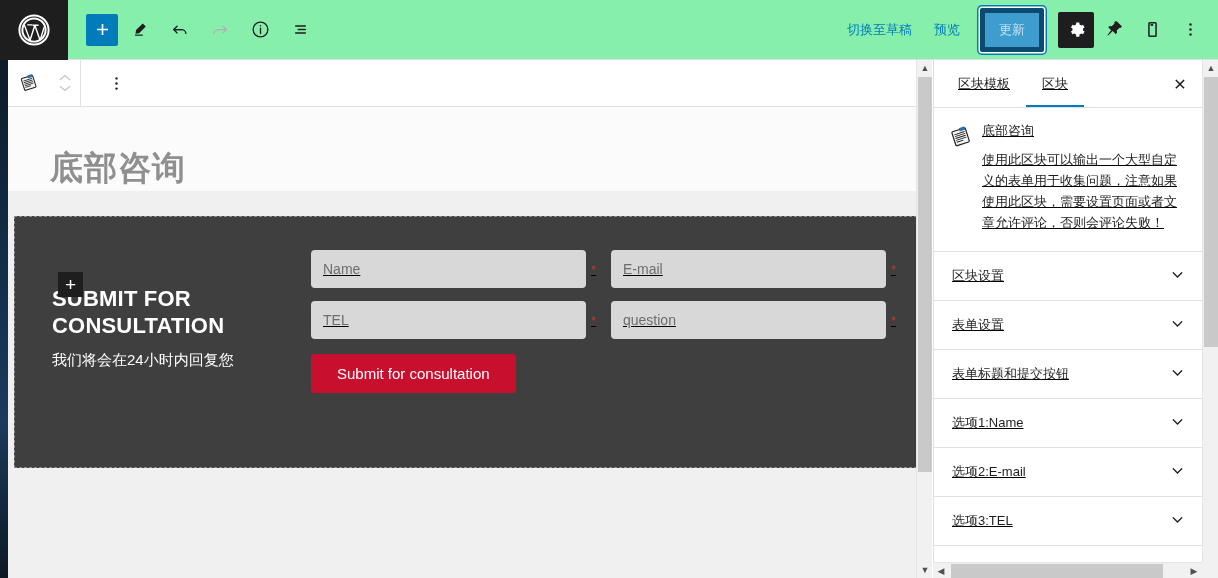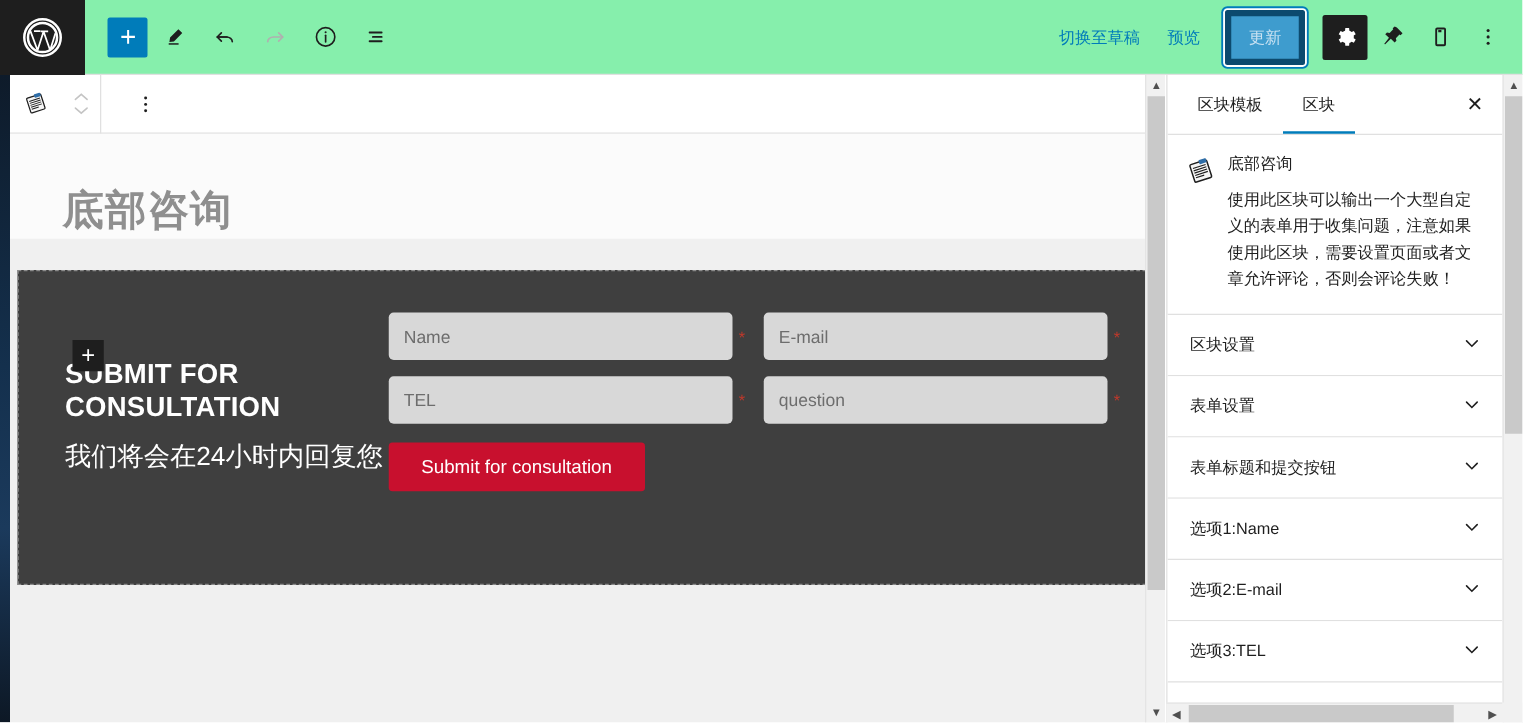--- a/index.html
+++ b/index.html
@@ -94,25 +94,25 @@
   }
   .plus-inserter {
     position: absolute; top: 22px; left: 6px; width: 25px; height: 25px;
     background: #1e1e1e; color: #fff; display: flex; align-items: center;
     justify-content: center; font-size: 19px; line-height: 1; cursor: pointer;
   }
   .form-heading {
     margin-top: 30px; color: #ffffff; font-size: 22px; font-weight: bold;
     line-height: 1.22; letter-spacing: 0.2px;
   }
-  .form-sub { margin-top: 11px; color: #ffffff; font-size: 21px; }
+  .form-sub { margin-top: 11px; color: #ffffff; font-size: 15px; }
 
   .form-right { flex: 1; padding-left: 4px; }
   .field-row { display: flex; gap: 0; margin-bottom: 13px; }
-  .field-cell { display: flex; align-items: center; }
+  .field-cell { display: flex; align-items: center; text-decoration: underline; }
   .field-cell.c1 { width: 285px; }
   .field-cell.c2 { width: 285px; margin-left: 15px; }
   .field {
     background: #d8d8d8; border: none; border-radius: 4px; height: 38px;
     width: 278px; padding: 0 12px; font-size: 14px; color: #6d6d6d;
     font-family: inherit; outline: none;
   }
   .field::placeholder { color: #6d6d6d; opacity: 1; }
   .req { color: #c0392b; font-size: 13px; margin-left: 5px; }
   .submit-btn {
@@ -130,21 +130,21 @@
     justify-content: center; color: #505050; font-size: 9px; cursor: pointer; }
   .vs-arrow.bottom { position: absolute; bottom: 0; left: 0; }
   .vs-thumb {
     position: absolute; top: 17px; left: 1px; width: 14px; height: 395px;
     background: #c9c9c9; cursor: pointer;
   }
 
   
   .sidebar {
     position: absolute; top: 60px; left: 933px; width: 269px; height: 518px;
-    background: #ffffff; border-left: 1px solid #e0e0e0; overflow: hidden;
+    background: #ffffff; border-left: 1px solid #e0e0e0; overflow: hidden; text-decoration: underline;
   }
   .sb-tabs {
     height: 48px; display: flex; align-items: center; position: relative;
     border-bottom: 1px solid #e0e0e0; padding-left: 8px;
   }
   .sb-tab {
     font-size: 13px; color: #1e1e1e; padding: 0 16px; height: 47px;
     display: flex; align-items: center; cursor: pointer;
     background: none; border: none; font-family: inherit;
   }

